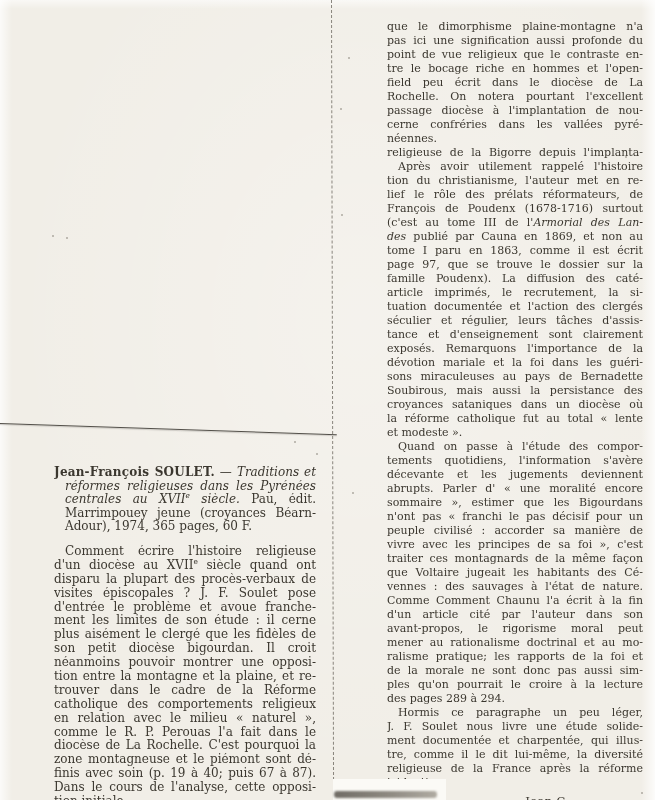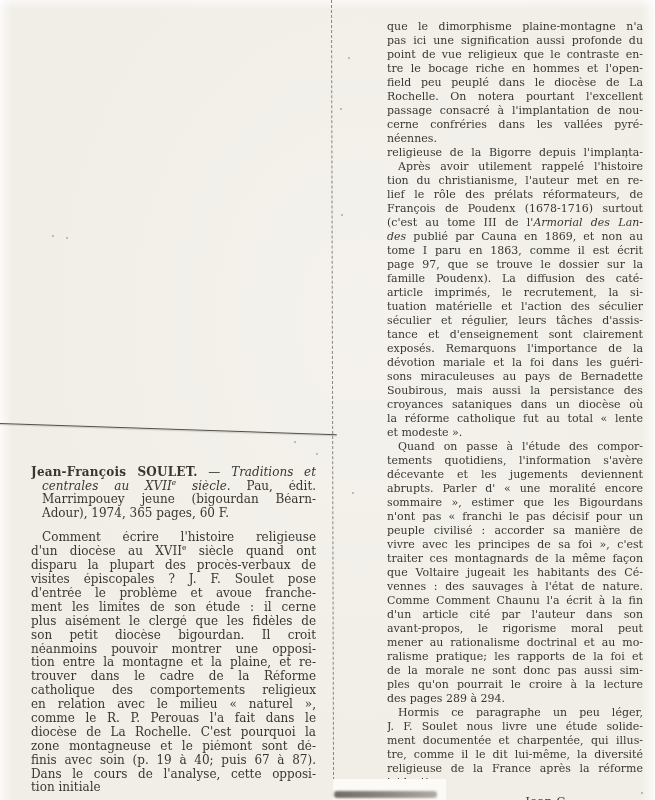--- a/index.html
+++ b/index.html
@@ -31,21 +31,21 @@
 
   .col-right{
     position:absolute;left:387px;top:20px;width:256px;
     font-size:11px;line-height:14px;
   }
   .col-right .tline{height:14px;}
   .col-left{
     position:absolute;left:31px;top:466px;width:285px;
     font-size:12px;line-height:13.9px;
   }
-  .col-left .tline{height:13.9px;}
+  .col-left .tline{height:13.9px;margin-left:23px;}
   .bib-block{margin-bottom:11px;}
   .bib-block .tline{line-height:13.6px;height:13.6px;}
 
   .signature{
     margin-top:4px;
     text-align:right;
     padding-right:30px;
     font-size:11.5px;
     letter-spacing:0.4px;
   }
@@ -85,22 +85,23 @@
 <body>
 
 <div class="page">
 
   <div class="gutter-line"></div>
   <div class="clip-top-edge"></div>
 
   <div class="col-left">
     <div class="bib-block">
         <div class="tline"><b>Jean-François SOULET.</b> — <i>Traditions et</i></div>
+        <div class="tline hang"><i>réformes religieuses dans les Pyrénées</i></div>
         <div class="tline hang"><i>centrales au XVII<sup>e</sup> siècle.</i> Pau, édit.</div>
-        <div class="tline hang">Marrimpouey jeune (bigourdan Béarn-</div>
+        <div class="tline hang">Marrimpouey jeune (croyances Béarn-</div>
         <div class="tline pend hang">Adour), 1974, 365 pages, 60 F.</div>
       </div>
     <div>
         <div class="tline ind">Comment écrire l'histoire religieuse</div>
         <div class="tline">d'un diocèse au XVII<sup>e</sup> siècle quand ont</div>
         <div class="tline">disparu la plupart des procès-verbaux de</div>
         <div class="tline">visites épiscopales ? J. F. Soulet pose</div>
         <div class="tline">d'entrée le problème et avoue franche-</div>
         <div class="tline">ment les limites de son étude : il cerne</div>
         <div class="tline">plus aisément le clergé que les fidèles de</div>
@@ -118,37 +119,37 @@
         <div class="tline pend">tion initiale</div>
       </div>
   </div>
 
   <div class="col-right">
     <div>
         <div class="tline">que le dimorphisme plaine-montagne n'a</div>
         <div class="tline">pas ici une signification aussi profonde du</div>
         <div class="tline">point de vue religieux que le contraste en-</div>
         <div class="tline">tre le bocage riche en hommes et l'open-</div>
-        <div class="tline">field peu peuplé dans le diocèse de La</div>
+        <div class="tline">field peu écrit dans le diocèse de La</div>
         <div class="tline">Rochelle. On notera pourtant l'excellent</div>
-        <div class="tline">passage consacré à l'implantation de nou-</div>
+        <div class="tline">passage diocèse à l'implantation de nou-</div>
         <div class="tline">cerne confréries dans les vallées pyré-</div>
         <div class="tline pend">néennes.</div>
         <div class="tline">religieuse de la Bigorre depuis l'implanta-</div>
         <div class="tline ind">Après avoir utilement rappelé l'histoire</div>
         <div class="tline">tion du christianisme, l'auteur met en re-</div>
         <div class="tline">lief le rôle des prélats réformateurs, de</div>
         <div class="tline">François de Poudenx (1678-1716) surtout</div>
         <div class="tline">(c'est au tome III de l'<i>Armorial des Lan-</i></div>
         <div class="tline"><i>des</i> publié par Cauna en 1869, et non au</div>
         <div class="tline">tome I paru en 1863, comme il est écrit</div>
         <div class="tline">page 97, que se trouve le dossier sur la</div>
         <div class="tline">famille Poudenx). La diffusion des caté-</div>
         <div class="tline">article imprimés, le recrutement, la si-</div>
-        <div class="tline">tuation matérielle et l'action des séculier</div>
+        <div class="tline">tuation documentée et l'action des clergés</div>
         <div class="tline">séculier et régulier, leurs tâches d'assis-</div>
         <div class="tline">tance et d'enseignement sont clairement</div>
         <div class="tline">exposés. Remarquons l'importance de la</div>
         <div class="tline">dévotion mariale et la foi dans les guéri-</div>
         <div class="tline">sons miraculeuses au pays de Bernadette</div>
         <div class="tline">Soubirous, mais aussi la persistance des</div>
         <div class="tline">croyances sataniques dans un diocèse où</div>
         <div class="tline">la réforme catholique fut au total « lente</div>
         <div class="tline pend">et modeste ».</div>
         <div class="tline ind">Quand on passe à l'étude des compor-</div>

